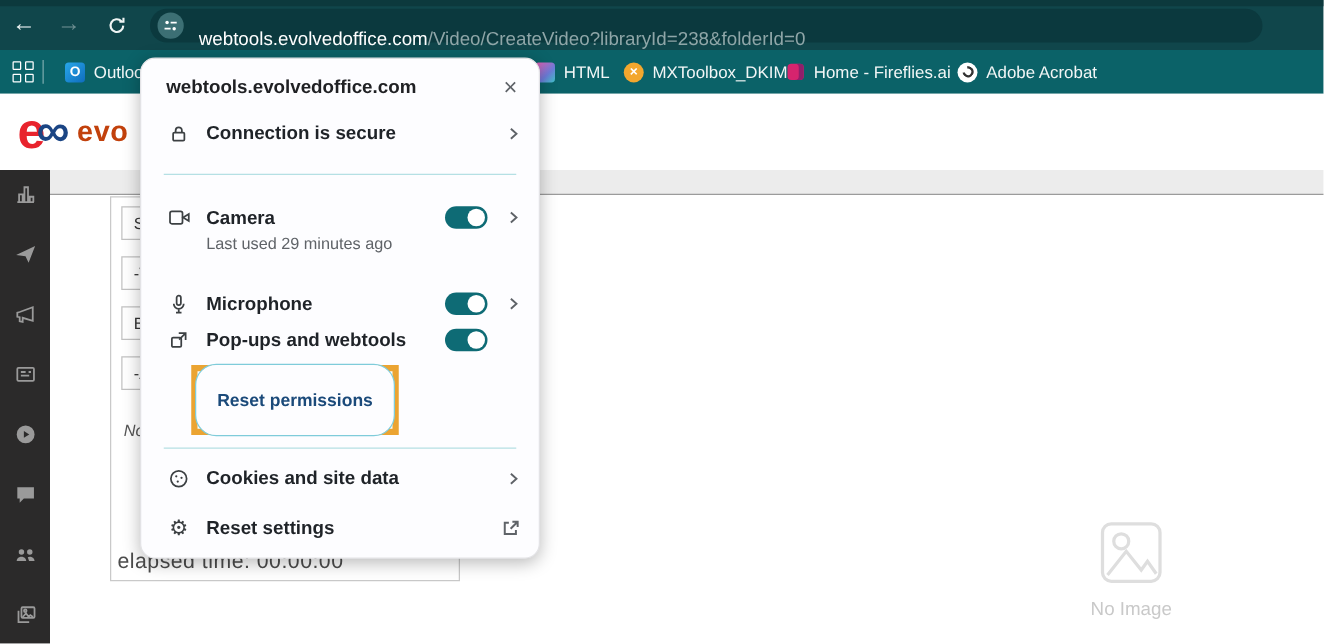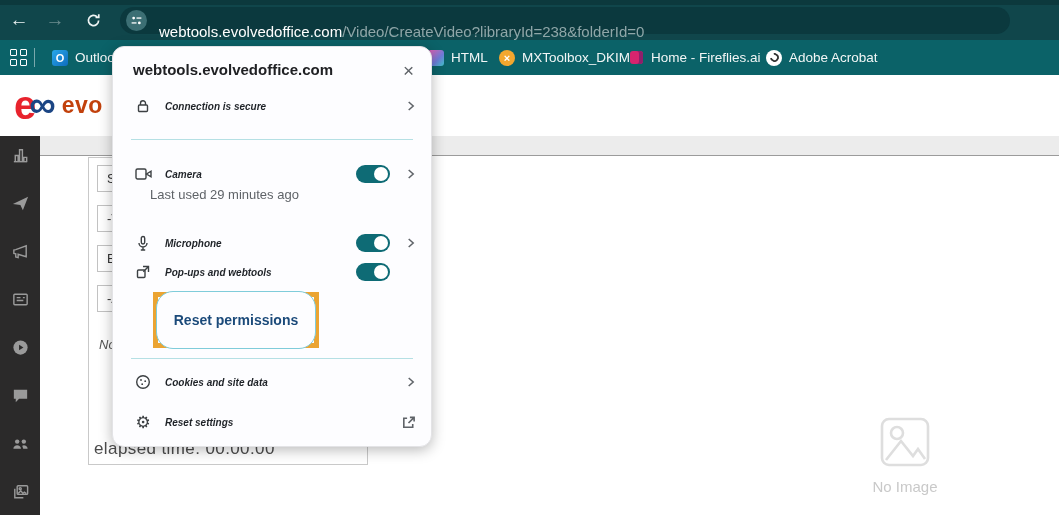--- a/index.html
+++ b/index.html
@@ -76,22 +76,22 @@
 
   
   .popup { left:112px; top:46px; width:320px; height:401px; background:#fdfdff; border:1px solid #e3e3e6;
            border-radius:12px; box-shadow:0 3px 14px rgba(0,0,0,0.28); z-index:10; }
   .prow { position:absolute; left:20px; right:15px; display:flex; align-items:center; }
   .pp-title { font-size:15px; font-weight:600; color:#202124; }
   .pp-close { position:absolute; right:17px; top:16px; font-size:19px; line-height:16px; color:#5f6368; }
   .pp-icon { width:20px; margin-right:12px; display:flex; align-items:center; justify-content:center; flex:0 0 auto; }
   .pp-icon svg { stroke:#3c4043; fill:none; stroke-width:1.4; }
   .pp-icon svg .f { fill:#3c4043; stroke:none; }
-  .pp-label { font-size:10px; font-weight:600; color:#1f2328; flex:1;font-style:italic; }
-  .pp-sub { position:absolute; left:37px; font-size:13px; color:#5f6368; }
+  .pp-label { font-size:15px; font-weight:600; color:#1f2328; flex:1; }
+  .pp-sub { position:absolute; left:52px; font-size:13px; color:#5f6368; }
   .pp-div { position:absolute; left:18px; right:18px; height:1px; background:#b5e0e4; }
   .toggle { width:34px; height:18px; border-radius:9px; background:#0e6b75; position:relative; flex:0 0 auto; }
   .toggle .knob { position:absolute; right:2px; top:2px; width:14px; height:14px; border-radius:50%; background:#fff; }
   .chev-slot { width:12px; margin-left:14px; display:flex; justify-content:center; flex:0 0 auto; }
   .chev-slot svg { stroke:#5f6368; fill:none; stroke-width:1.7; }
   .hl-box { position:absolute; left:40px; top:245px; width:166px; height:56px; border:5px solid #eba432;
             display:flex; align-items:center; justify-content:center; background:#fdfdff; }
   .reset-btn { border:1.5px solid #7fccda; border-radius:17px; padding:20px 17px; background:#fdfdff;
                font-size:14px; font-weight:600; color:#1b4a7a; white-space:nowrap; }
   .gear-glyph { font-size:17px; color:#3c4043; line-height:1; }

